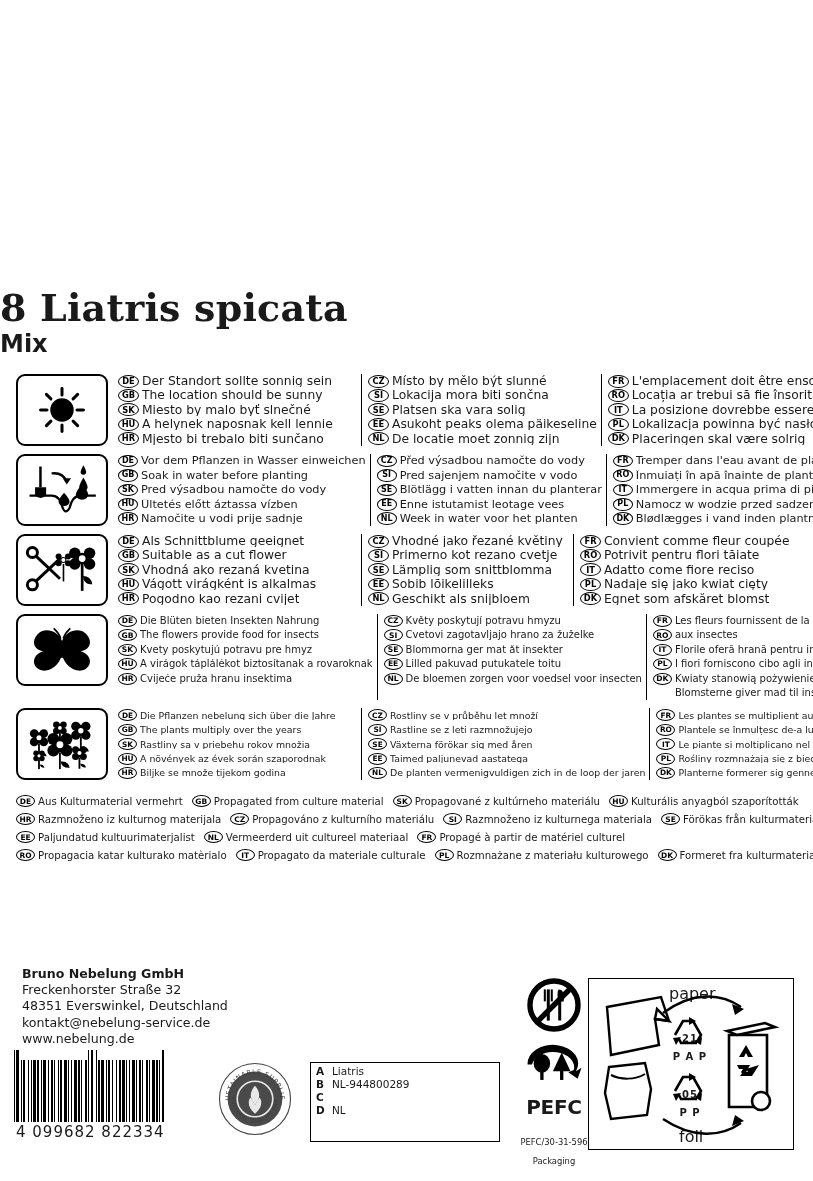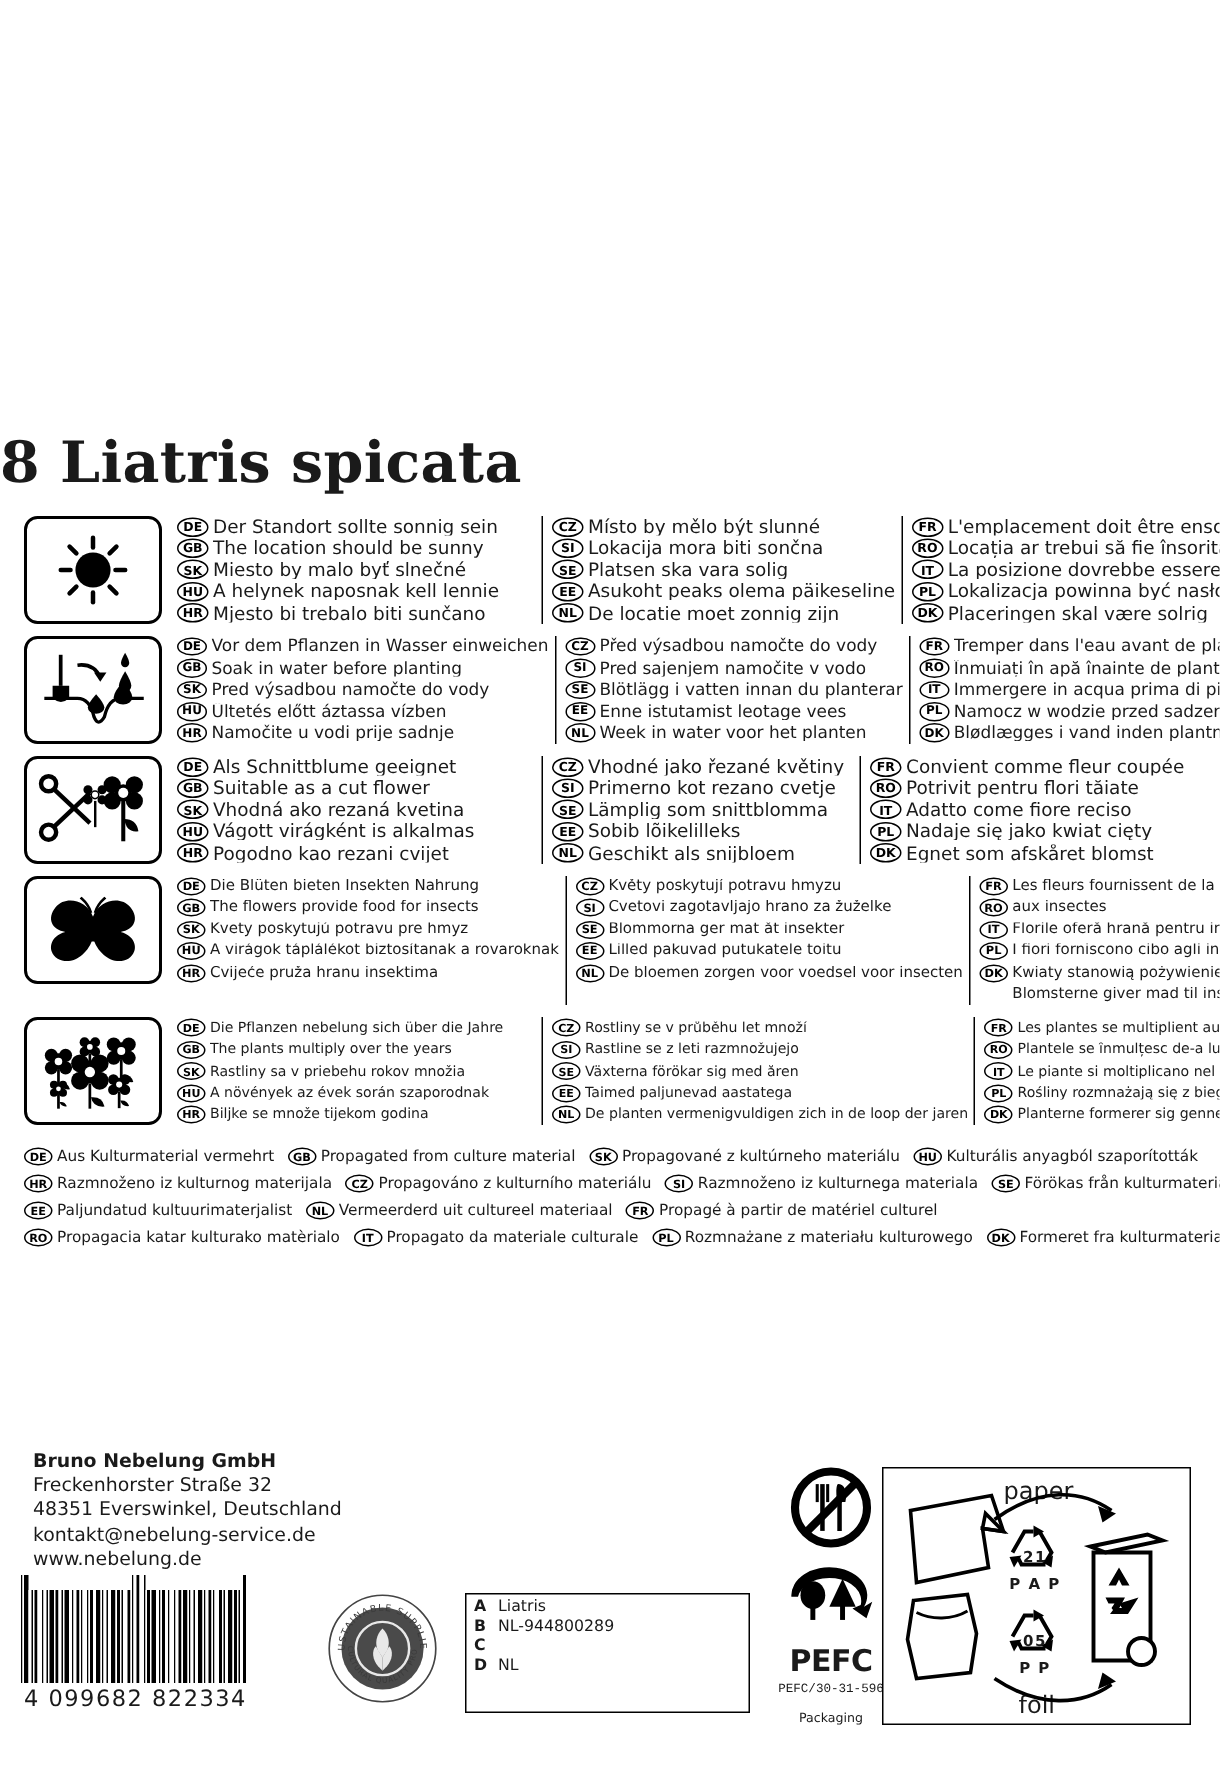--- a/index.html
+++ b/index.html
@@ -111,39 +111,40 @@
   }
   .pp-title { text-align: right; font-weight: 700; font-size: 10.2px; line-height: 12px; }
   .pp-rows { padding: 1px 5px 0 5px; }
   .pp-row { display: flex; height: 13px; align-items: center; }
   .pp-key { width: 16px; font-weight: 700; }
   .pp-val { }
 
   
   .pefc { position: absolute; left: 516px; top: 975px; width: 76px; text-align: center; }
   .pefc-word { font-family: "DejaVu Sans", sans-serif; font-weight: 700; font-size: 20px; letter-spacing: -0.3px; margin-top: 2px; }
-  .pefc-code { font-size: 8.4px; margin-top: 2px; font-family: Liberation Mono, monospace; }
+  .pefc-code { font-size: 8.4px; margin-top: 18px; }
   .pefc-pack { font-size: 8.4px; margin-top: 9px; text-align: center; }
 
   
   .recycle {
     position: absolute; left: 588px; top: 978px;
     width: 206px; height: 172px;
     border: 1.6px solid #000; box-sizing: border-box;
   }
   .rlabel { position: absolute; font-size: 16px; }
   .rl-paper { top: 5px; left: 80px; }
   .rl-foil  { bottom: 3px; left: 90px; }
   .rcode { position: absolute; text-align: center; font-size: 10px; font-weight: 700; letter-spacing: 1px; }
 </style>
 </head>
 <body>
 
 <div class="title-area">
   <div class="title-main">8 Liatris spicata</div>
+  <div class="title-sub">Mix</div>
 </div>
 
 <div class="blocks" id="blocks">
     <div class="block sz-a">
       <div class="icon-box">
         <svg xmlns="http://www.w3.org/2000/svg" width="66" height="56" viewBox="0 0 100 86">
         <circle cx="50" cy="43" r="18" fill="#000"></circle>
         <g stroke="#000" stroke-width="4.6" stroke-linecap="round">
           <line x1="50" y1="10" x2="50" y2="20"></line>
           <line x1="50" y1="66" x2="50" y2="76"></line>

